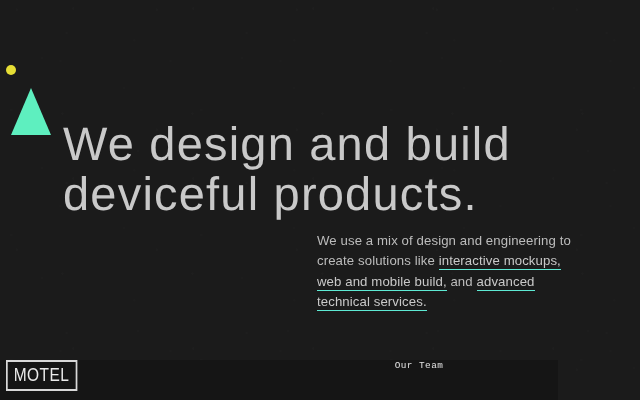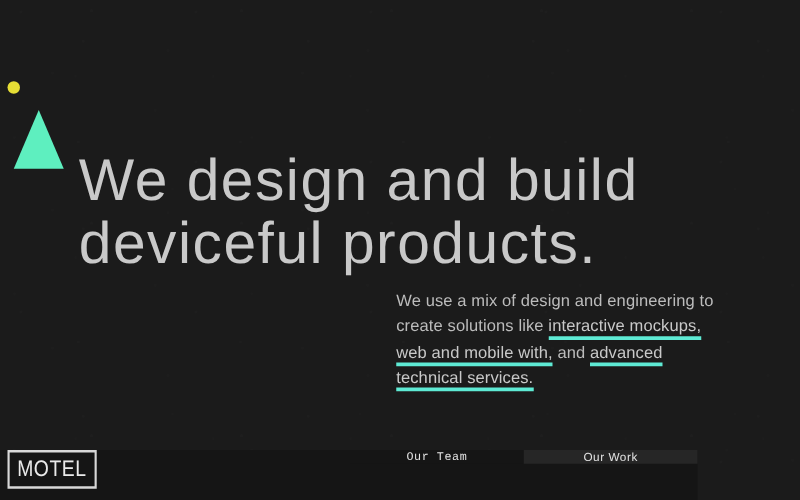--- a/index.html
+++ b/index.html
@@ -89,21 +89,21 @@
     width: 268px;
     color: #bcbcbc;
     font-size: 13.2px;
     line-height: 20.3px;
     font-weight: 400;
     letter-spacing: 0.1px;
   }
   #lede .lnk {
     color: #c9c9c9;
     text-decoration: none;
-    border-bottom: 3px solid #5eead4;
+    border-bottom: 1px solid #5eead4;
     padding-bottom: 1px;
   }
 
   
   #footer {
     position: absolute;
     left: 0;
     bottom: 0;
     width: 558px;
     height: 40px;
@@ -156,26 +156,25 @@
 
   <div id="texture"></div>
 
   <div id="dot"></div>
   <div id="triangle"></div>
 
   <h1 id="headline">We design and build
 deviceful products.</h1>
 
   <p id="lede">
-    <span>We use a mix of design and engineering to create solutions like </span><a class="lnk" href="#">interactive mockups,</a><span> </span><a class="lnk" href="#">web and mobile with,</a><span> and </span><a class="lnk" href="#">advanced technical services.</a>
+    <span>We use a mix of design and engineering to create solutions like </span><a class="lnk" href="#">interactive mockups,</a><span> </span><a class="lnk" href="#">web and mobile build,</a><span> and </span><a class="lnk" href="#">advanced technical services.</a>
   </p>
 
   <div id="footer">
     <div id="logo-wrap">
       <div id="logo">MOTEL</div>
     </div>
     <nav id="nav">
       <a class="cell shade-dark" href="#">Our Team</a>
-      <a class="cell shade-light" href="#">Our Work</a>
     </nav>
   </div>
 
 </div>
 
 </body></html>

